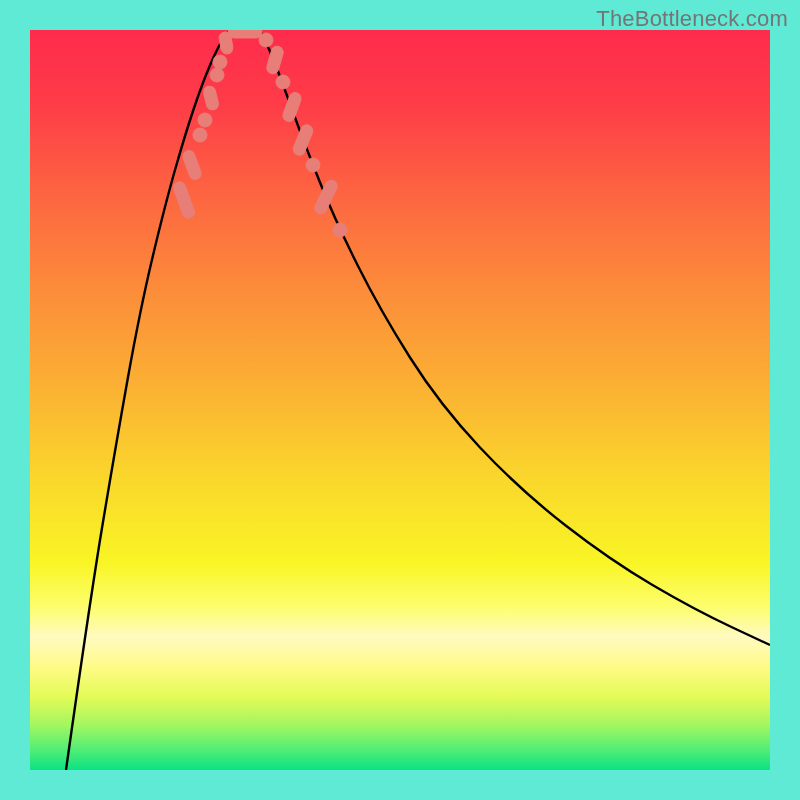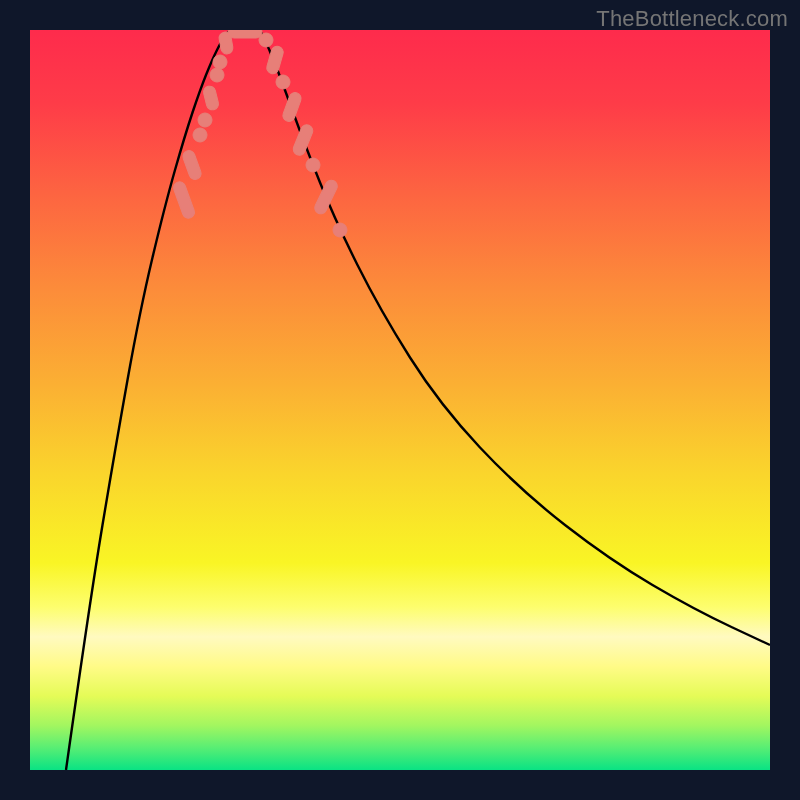--- a/index.html
+++ b/index.html
@@ -8,21 +8,21 @@
     width: 800px;
     height: 800px;
     overflow: hidden;
     background: #000;
     font-family: Arial, Helvetica, sans-serif;
   }
   .frame {
     position: absolute;
     left: 0; top: 0;
     width: 800px; height: 800px;
-    background: #0f172a;
+    background: #5eead4;
   }
   .plot {
     position: absolute;
     left: 30px;
     top: 30px;
     width: 740px;
     height: 740px;
     overflow: hidden;
   }
   .gradient {

